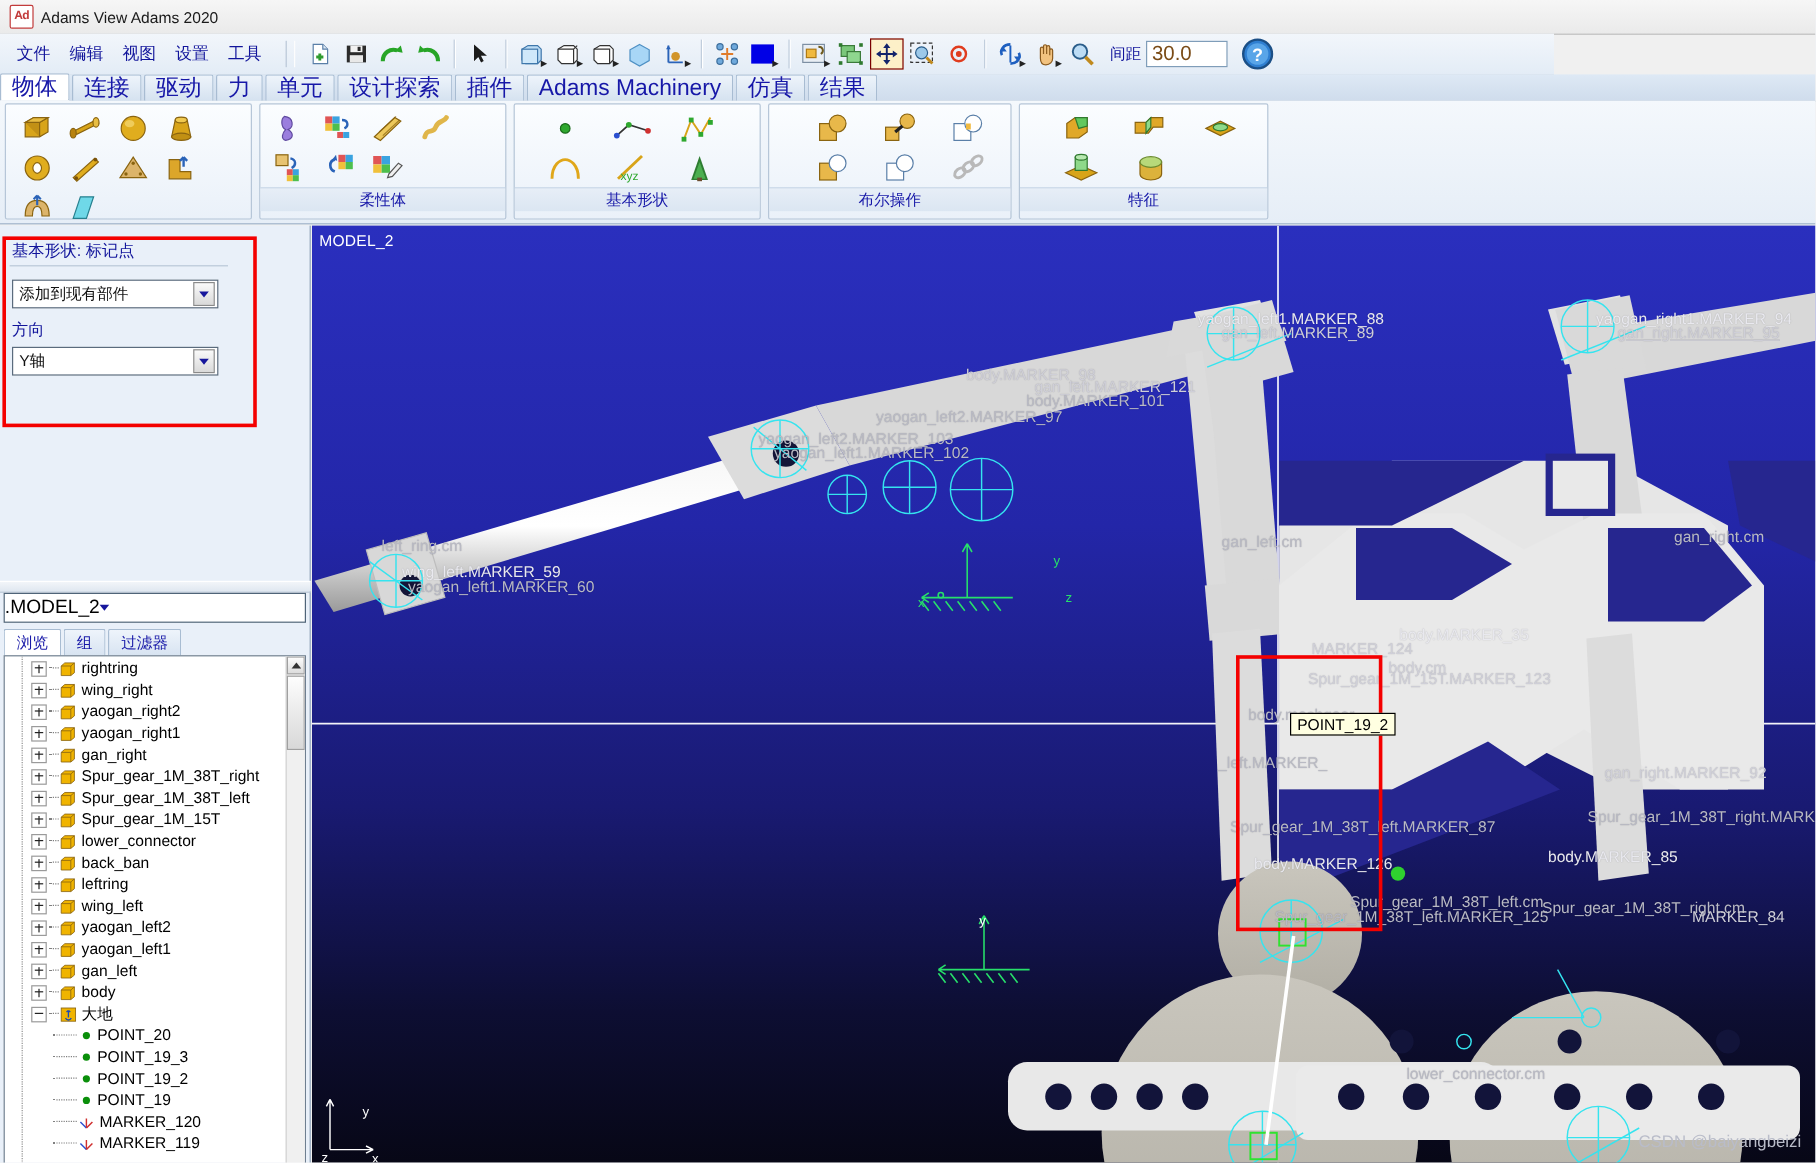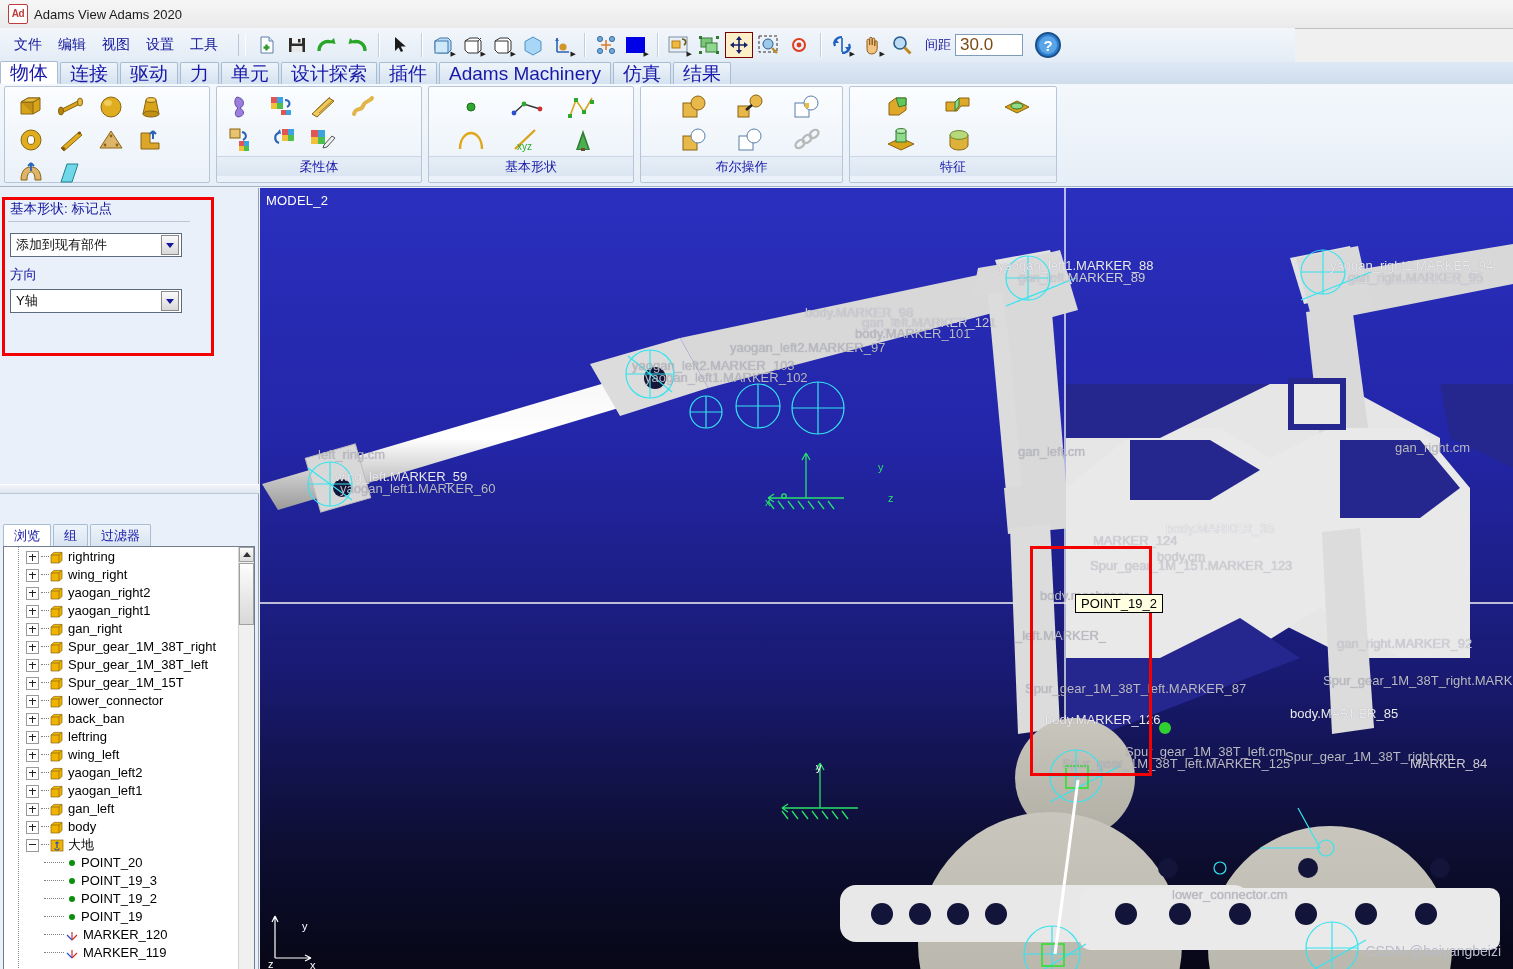--- a/index.html
+++ b/index.html
@@ -681,20 +681,26 @@
 
     <div class="combo" style="left:10px;top:101px;width:172px;">
       <div class="val">Y轴</div>
       <div class="arrow">
           <div class="dd-tri"></div>
         </div>
     </div>
 
     <div class="panel-splitter"></div>
 
+    <div class="modelcombo">
+      <div class="val">.MODEL_2</div>
+      <div class="arrow">
+          <div class="dd-tri"></div>
+        </div>
+    </div>
 
     <div class="browse-tabs">
       <div class="btab active">浏览</div>
       <div class="btab">组</div>
       <div class="btab">过滤器</div>
     </div>
 
     <div class="tree">
       <div class="vdots"></div>
       <div class="tree-inner" id="tree-inner">

